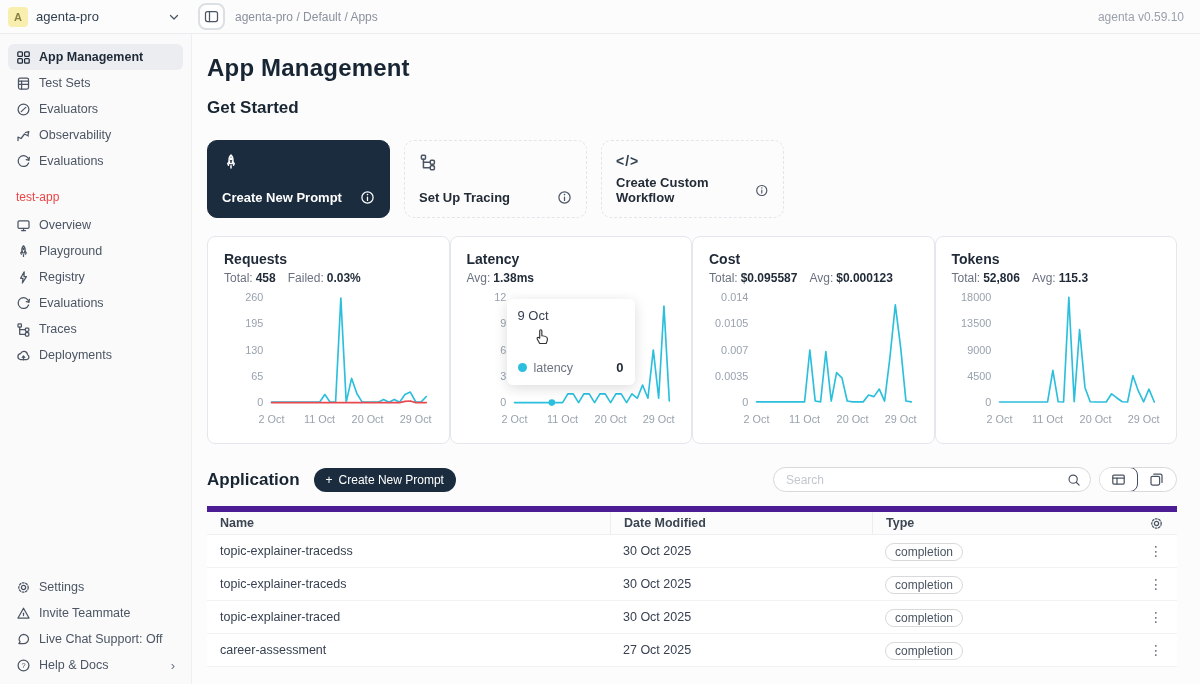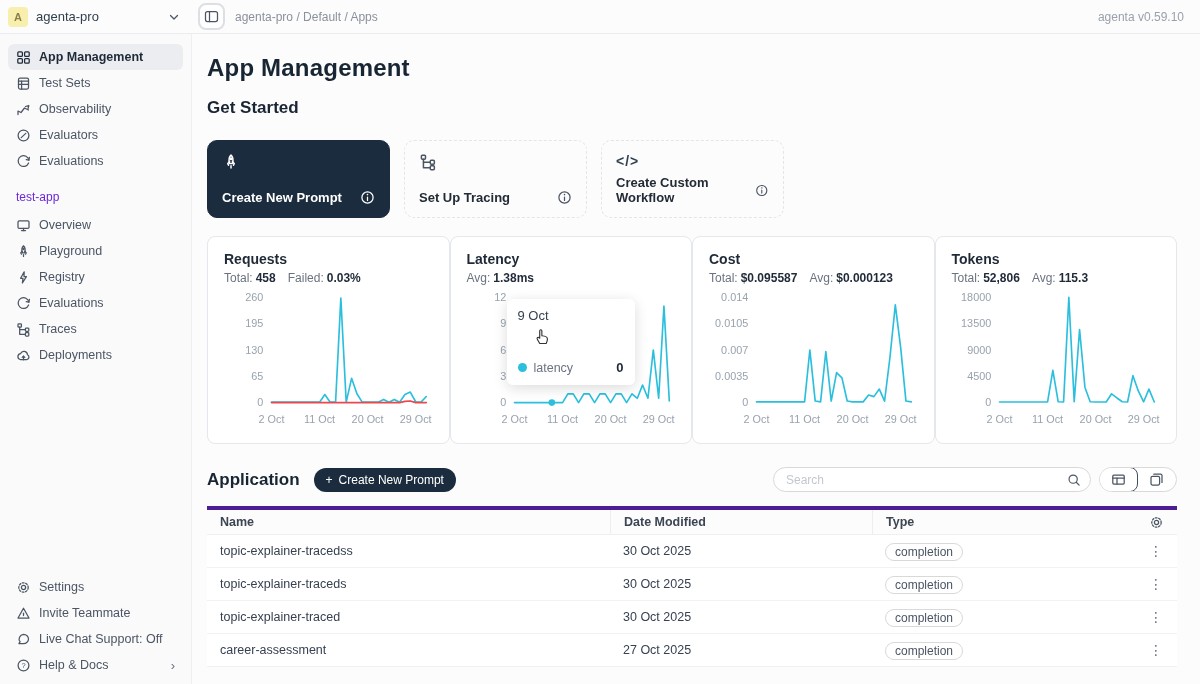--- a/index.html
+++ b/index.html
@@ -21,21 +21,21 @@
   .crumb { font-size:12px; color:#8a919c; }
   .version { font-size:12px; color:#9aa1ab; padding-right:16px; }
 
   
   .shell { display:flex; height:650px; }
   .sidebar { width:192px; background:#fafafb; border-right:1px solid #efeff2; display:flex; flex-direction:column; padding-top:10px; }
   .side-item { display:flex; align-items:center; gap:8px; height:26px; margin:0 8px; padding:0 8px;
     border-radius:6px; font-size:12.5px; color:#4b5563; cursor:pointer; }
   .side-item.active { background:#ebedf1; color:#1f2937; font-weight:600; }
   .side-item.active .icn { stroke:#1f2937; }
-  .side-section { font-size:12px; color:#6d28d9; padding:16px 16px 8px; }
+  .side-section { font-size:12px; color:#ef4444; padding:16px 16px 8px; }
   .side-spacer { flex:1; }
   .side-foot { padding-bottom:6px; }
   .chev-r { margin-left:auto; color:#6b7280; font-size:13px; }
 
   
   .main { flex:1; padding:20px 23px 0 15px; overflow:hidden; }
   .h1 { font-size:24px; font-weight:600; color:#182533; letter-spacing:.2px; }
   .h2 { font-size:17px; font-weight:600; color:#182533; margin-top:16px; }
 
   
@@ -76,21 +76,21 @@
   .search-box { width:318px; height:25px; border:1px solid #d9d9d9; border-radius:13px; background:#fff;
     display:flex; align-items:center; padding:0 9px 0 12px; }
   .search-box input { border:none; outline:none; flex:1; font-size:12px; color:#0369a1; background:transparent; }
   .search-box input::placeholder { color:#c3c8cf; }
   .view-toggle { display:flex; border:1px solid #d9d9d9; border-radius:13px; background:#fff; overflow:hidden; height:25px; }
   .vt-seg { width:39px; display:flex; align-items:center; justify-content:center; cursor:pointer; }
   .vt-seg.sel { border:1.5px solid #425060; border-radius:8px; margin:-1px; background:#fff; z-index:1; }
 
   
   .table { margin-top:14px; }
-  .t-head { display:flex; height:29px; align-items:center; border-top:4px solid #4c1d95; border-bottom:1px solid #f0f0f2;justify-content:space-between; }
+  .t-head { display:flex; height:29px; align-items:center; border-top:6px solid #4c1d95; border-bottom:1px solid #f0f0f2;justify-content:space-between; }
   .t-row { display:flex; height:33px; align-items:center; border-bottom:1px solid #f2f2f4; cursor:pointer; background:#fff; }
   .col-name { flex:0 0 403px; padding-left:13px; font-size:12.5px; color:#374151; }
   .col-date { flex:0 0 262px; padding-left:13px; font-size:12.5px; color:#374151; }
   .col-type { flex:0 0 263px; padding-left:13px; }
   .col-act  { flex:1; display:flex; justify-content:center; }
   .t-head .col-name, .t-head .col-date, .t-head .col-type { font-size:12.5px; font-weight:600; color:#3c4652; }
   .t-head .col-date, .t-head .col-type { border-left:1px solid #ededf0; height:100%; display:flex; align-items:center; }
   .badge { display:inline-block; border:1px solid #d9d9d9; border-radius:10px; padding:1px 9px; font-size:12px; color:#4b5563; background:#fff; }
   .kebab { color:#6b7280; font-size:14px; cursor:pointer; letter-spacing:0; }
 </style>
@@ -133,31 +133,31 @@
       <svg width="15" height="15" viewBox="0 0 15 15">
         <rect class="icn" x="2.5" y="2" width="10" height="11" rx="1.5"></rect>
           <line class="icn" x1="2.5" y1="5.2" x2="12.5" y2="5.2"></line>
         <line class="icn" x1="2.5" y1="8.4" x2="12.5" y2="8.4"></line>
           <line class="icn" x1="5.6" y1="5.2" x2="5.6" y2="13"></line>
       </svg>
       <span>Test Sets</span>
     </div>
     <div class="side-item">
       <svg width="15" height="15" viewBox="0 0 15 15">
+        <circle class="icn" cx="7.5" cy="7.5" r="5.4"></circle>
+          <line class="icn" x1="5.2" y1="9.6" x2="9.8" y2="5.4"></line>
+      </svg>
+      <span>Evaluators</span>
+    </div>
+    <div class="side-item">
+      <svg width="15" height="15" viewBox="0 0 15 15">
         <polyline class="icn" points="2,12.5 2,9 5,10.5 8.5,6 12.5,8"></polyline>
           <polyline class="icn" points="9.5,4.5 12.8,3.5 12,6.8"></polyline>
       </svg>
       <span>Observability</span>
-    </div>
-    <div class="side-item">
-      <svg width="15" height="15" viewBox="0 0 15 15">
-        <circle class="icn" cx="7.5" cy="7.5" r="5.4"></circle>
-          <line class="icn" x1="5.2" y1="9.6" x2="9.8" y2="5.4"></line>
-      </svg>
-      <span>Evaluators</span>
     </div>
     <div class="side-item">
       <svg width="15" height="15" viewBox="0 0 15 15">
         <path class="icn" d="M12.6 9 A5.4 5.4 0 1 1 12.9 6.2"></path>
           <polyline class="icn" points="13.4,3.4 12.9,6.2 10.2,5.6"></polyline>
       </svg>
       <span>Evaluations</span>
     </div>
 
     <div class="side-section">test-app</div>

